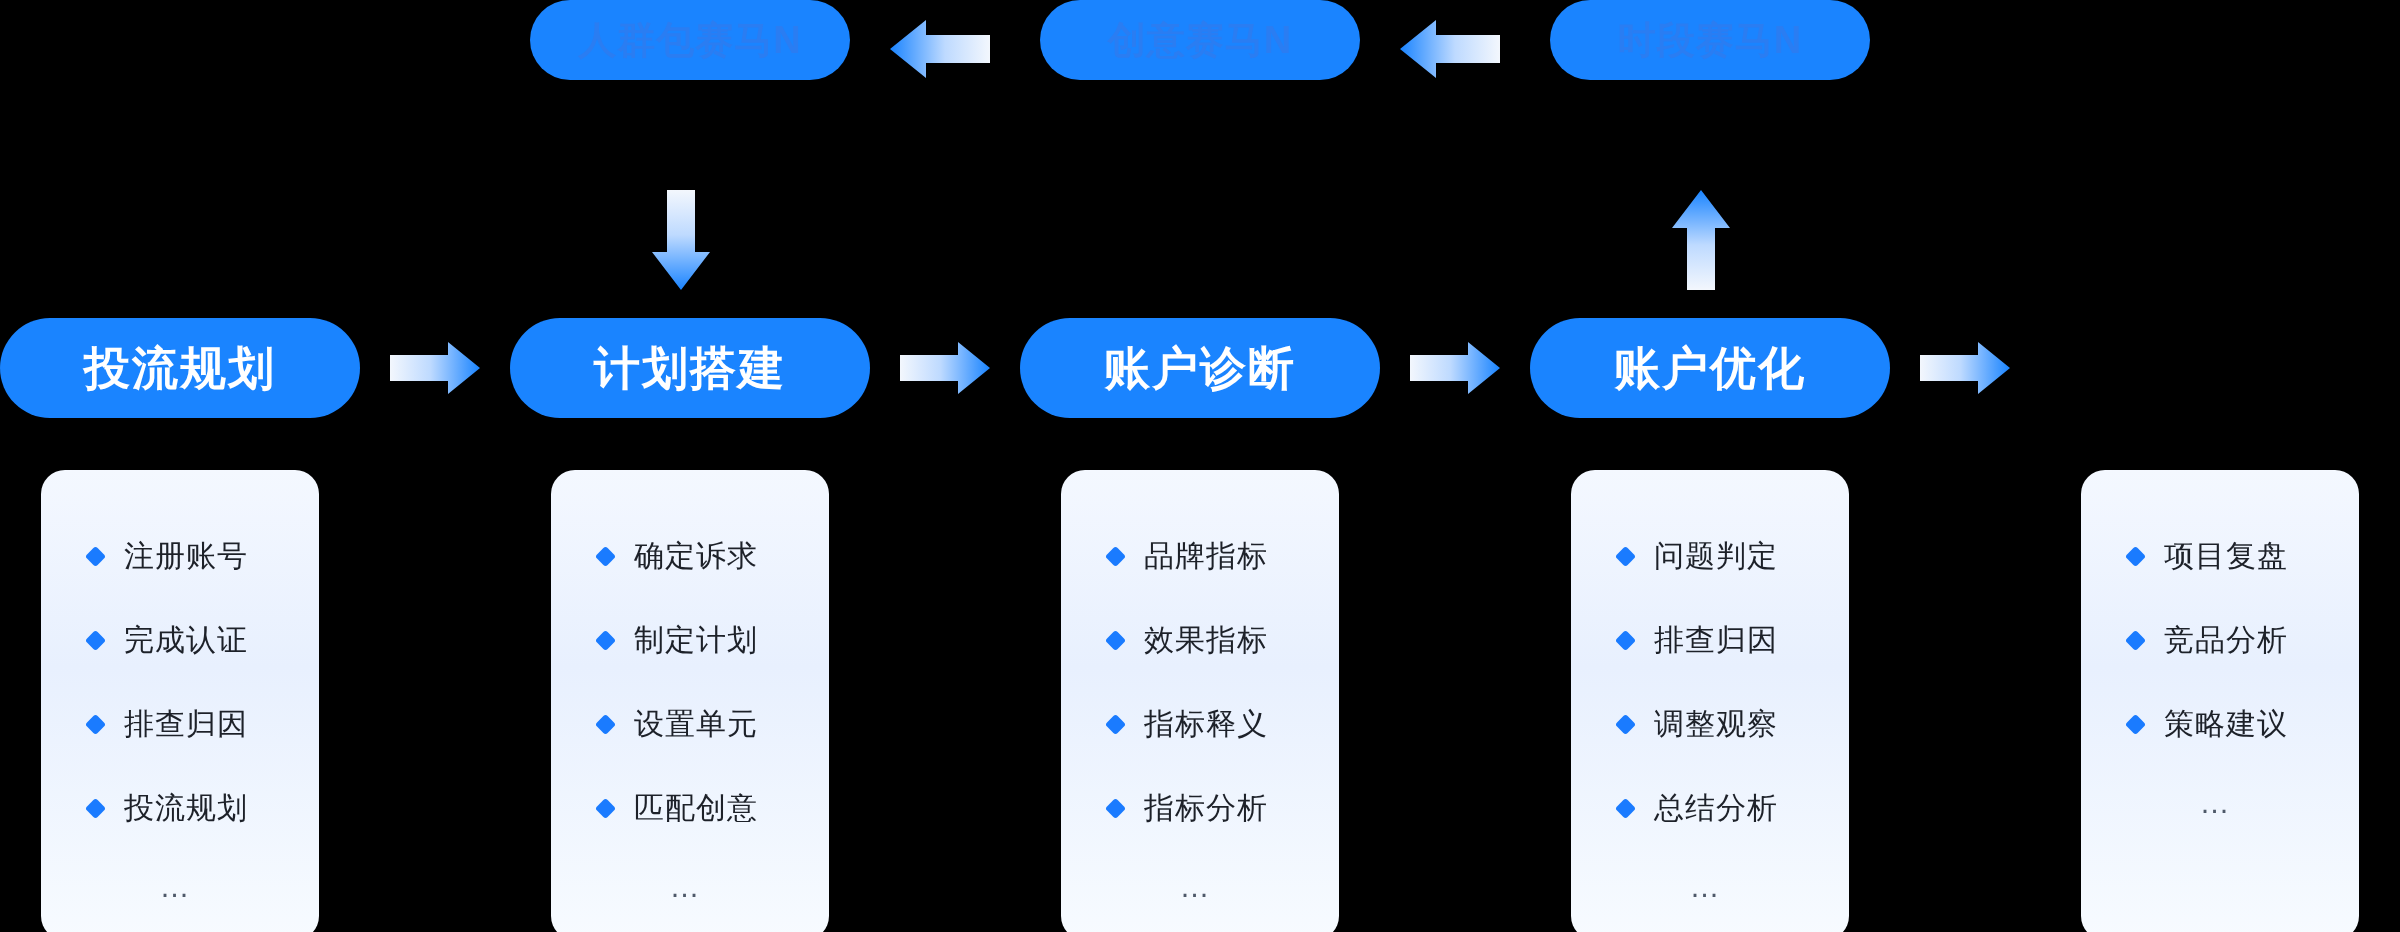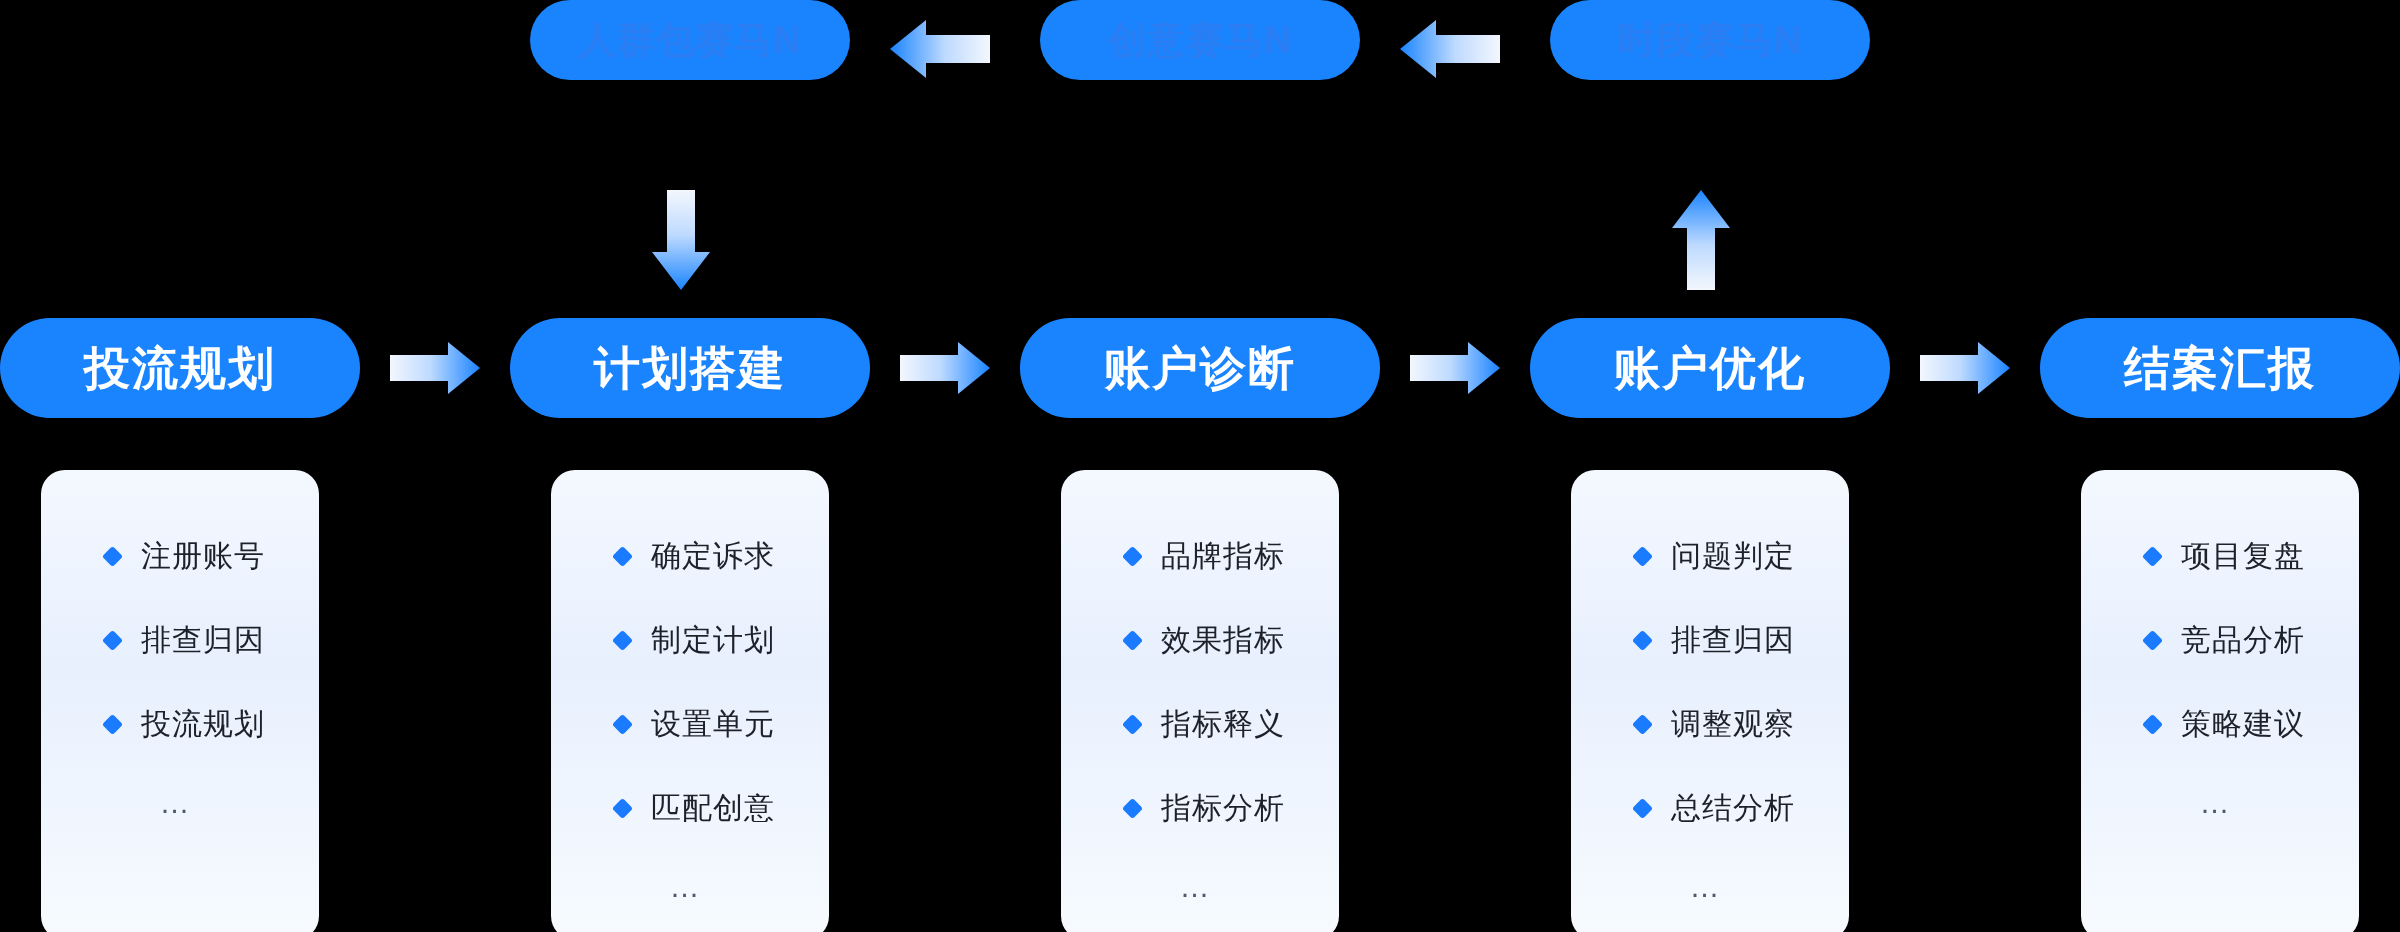--- a/index.html
+++ b/index.html
@@ -82,21 +82,21 @@
     box-sizing: border-box;
     padding: 44px 0 0 0;
     display: flex;
     flex-direction: column;
     align-items: center;
   }
   .card-item {
     display: flex;
     align-items: center;
     width: 100%;
-    padding-left: 60px;
+    padding-left: 43px;
     box-sizing: border-box;
     height: 84px;
   }
   .diamond-icon {
     width: 22px;
     height: 22px;
     flex: 0 0 22px;
     margin-right: 18px;
     position: relative;
   }
@@ -208,23 +208,20 @@
   </div>
 
   <div class="pill pill-main" style="left:1530px">
     <span class="pill-label">账户优化</span>
   </div>
 
   <div class="pill pill-main" style="left:1020px">
     <span class="pill-label">账户诊断</span>
   </div>
 
-  <div class="pill pill-main" style="left:2040px">
-    <span class="pill-label">结案汇报</span>
-  </div>
 
   <div class="arrow" style="left:390px; top:340px">
     <svg width="90" height="56" viewBox="0 0 90 56">
       <path d="M90 28 L58 2 L58 15 L0 15 L0 41 L58 41 L58 54 Z" fill="url(#grad-right)"></path>
     </svg>
   </div>
 
   <div class="arrow" style="left:900px; top:340px">
     <svg width="90" height="56" viewBox="0 0 90 56">
       <path d="M90 28 L58 2 L58 15 L0 15 L0 41 L58 41 L58 54 Z" fill="url(#grad-right)"></path>
@@ -243,20 +240,24 @@
     </svg>
   </div>
 
   <div class="card" style="left:41px">
     <div class="card-item">
       <span class="diamond-icon"></span>
       <span class="card-item-label">注册账号</span>
     </div>
     <div class="card-item">
       <span class="diamond-icon"></span>
+      <span class="card-item-label">完成认证</span>
+    </div>
+    <div class="card-item">
+      <span class="diamond-icon"></span>
       <span class="card-item-label">排查归因</span>
     </div>
     <div class="card-item">
       <span class="diamond-icon"></span>
       <span class="card-item-label">投流规划</span>
     </div>
     <div class="card-ellipsis">…</div>
   </div>
 
   <div class="card" style="left:551px">

